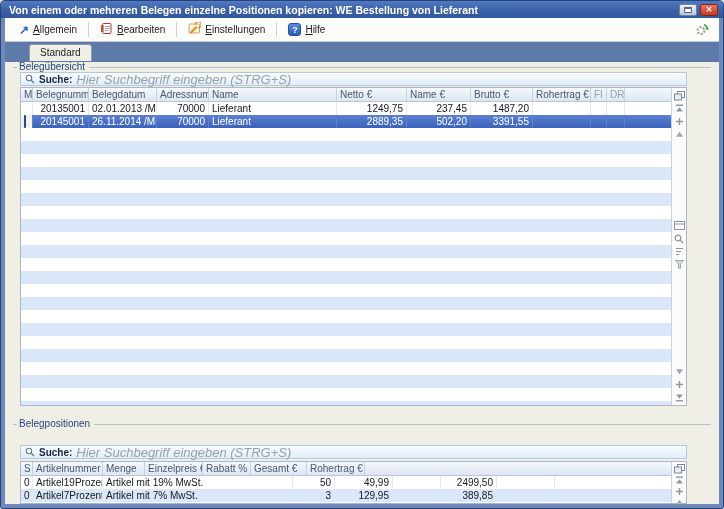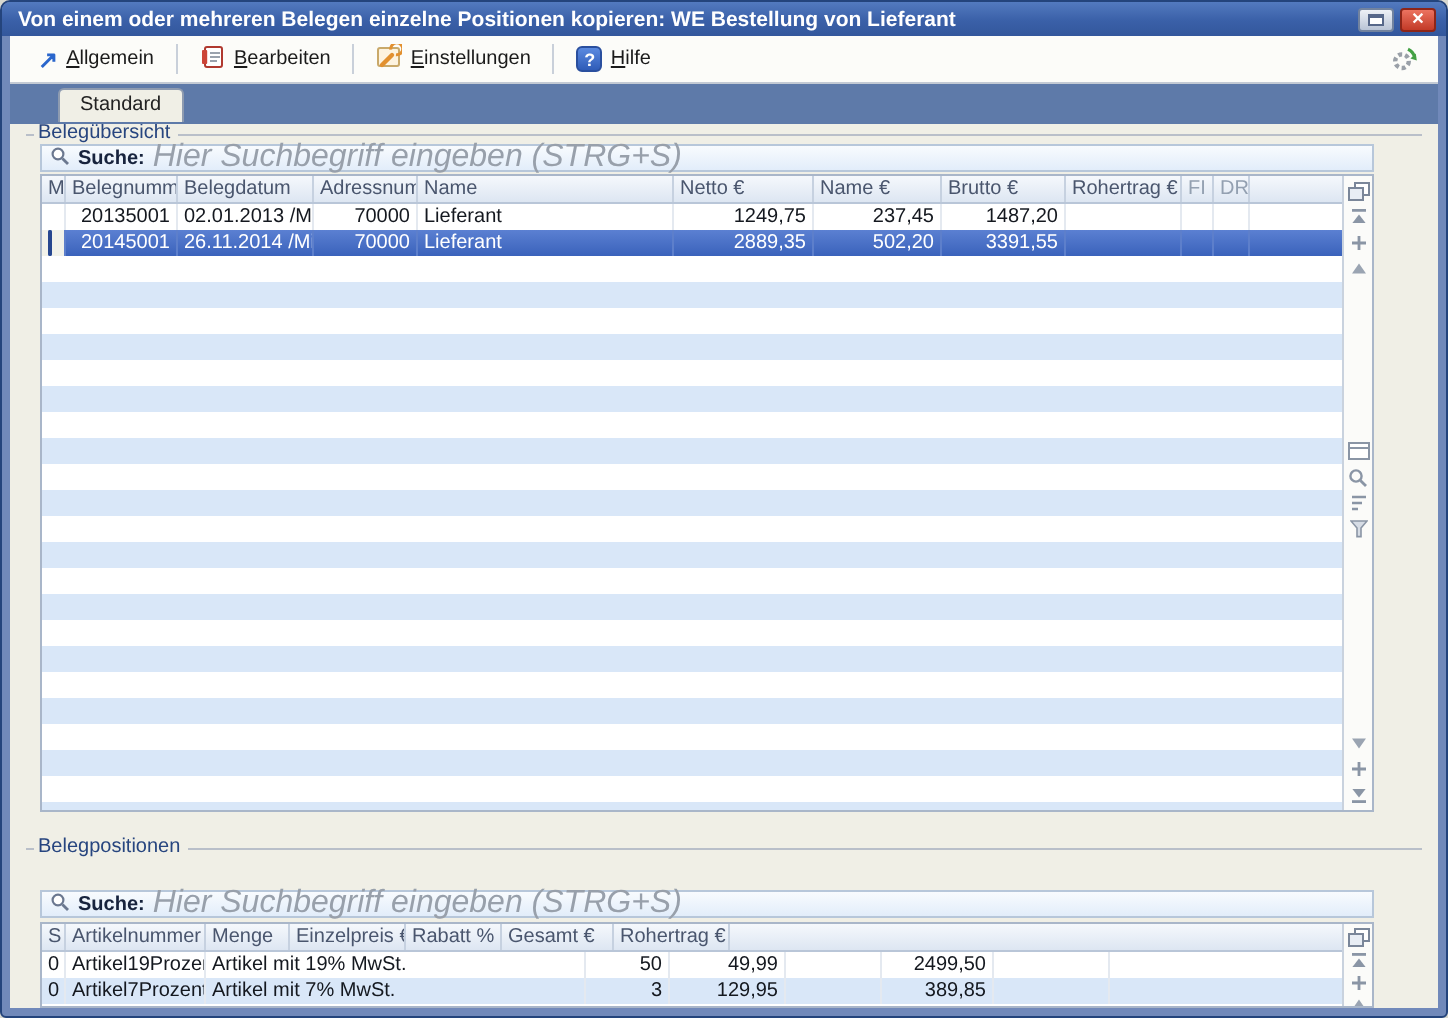--- a/index.html
+++ b/index.html
@@ -41,21 +41,21 @@
   .group-label{color:#27457f;font-size:10px;line-height:10px;padding:0 4px 0 2px;white-space:nowrap;}
   .group-line{flex:1;border-top:1px solid #b9bfc9;margin-top:1px;}
   .group-inner{margin:0 24px 0 7px;display:flex;flex-direction:column;min-height:0;}
   .g2{margin-top:2px;flex:1;min-height:0;display:flex;flex-direction:column;}
   .g2 .searchbar{margin-top:14px;}
   .g2 .grid{flex:1;min-height:0;margin-top:2px;}
   
   .searchbar{height:14px;flex:0 0 14px;background:linear-gradient(#f8fbfe,#e2edfa);
     border:1px solid #b7c7da;display:flex;align-items:center;padding:0 4px;gap:4px;}
   .s-label{font-size:10px;font-weight:bold;color:#17233d;}
-  .s-ph{font-size:16px;font-style:italic;color:#98a0ab;white-space:nowrap;overflow:hidden;}
+  .s-ph{font-size:13px;font-style:italic;color:#98a0ab;white-space:nowrap;overflow:hidden;}
   
   .grid{margin-top:1px;border:1px solid #a9b6c9;background:#fff;display:flex;overflow:hidden;}
   .g1 .grid{height:319px;flex:0 0 319px;}
   .grid-main{flex:1;min-width:0;display:flex;flex-direction:column;overflow:hidden;}
   .gh{height:14px;flex:0 0 14px;display:flex;background:linear-gradient(#f5f8fc,#dde6f2);
     border-bottom:1px solid #b9c6d8;}
   .cell{font-size:10px;padding:1px 3px 0;white-space:nowrap;overflow:hidden;flex:0 0 auto;}
   .gh .cell{color:#4a566e;border-right:1px solid #c6d1e0;}
   .gh .cell.hdim{color:#93a0b1;}
   .gr{height:13px;flex:0 0 13px;display:flex;}

